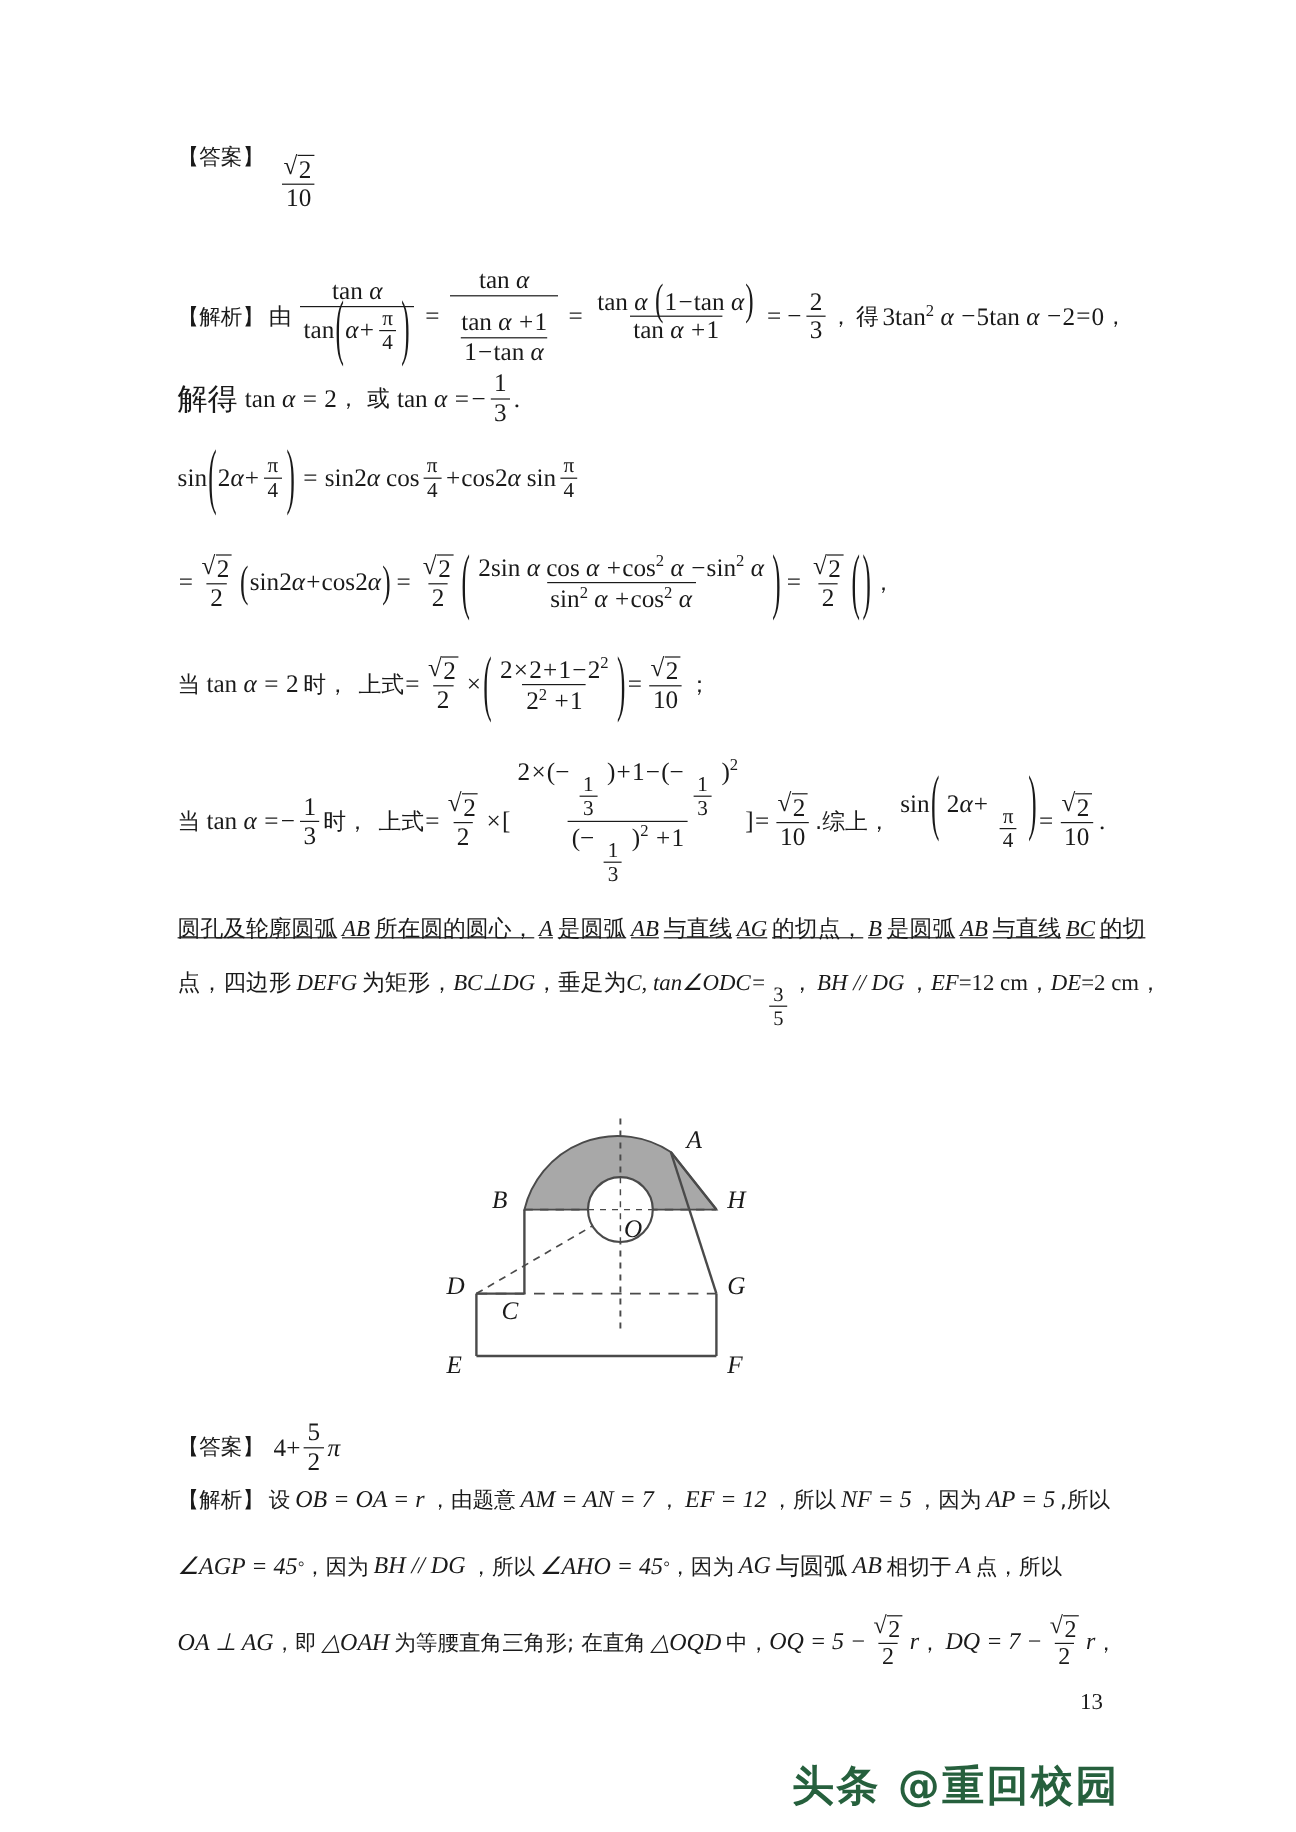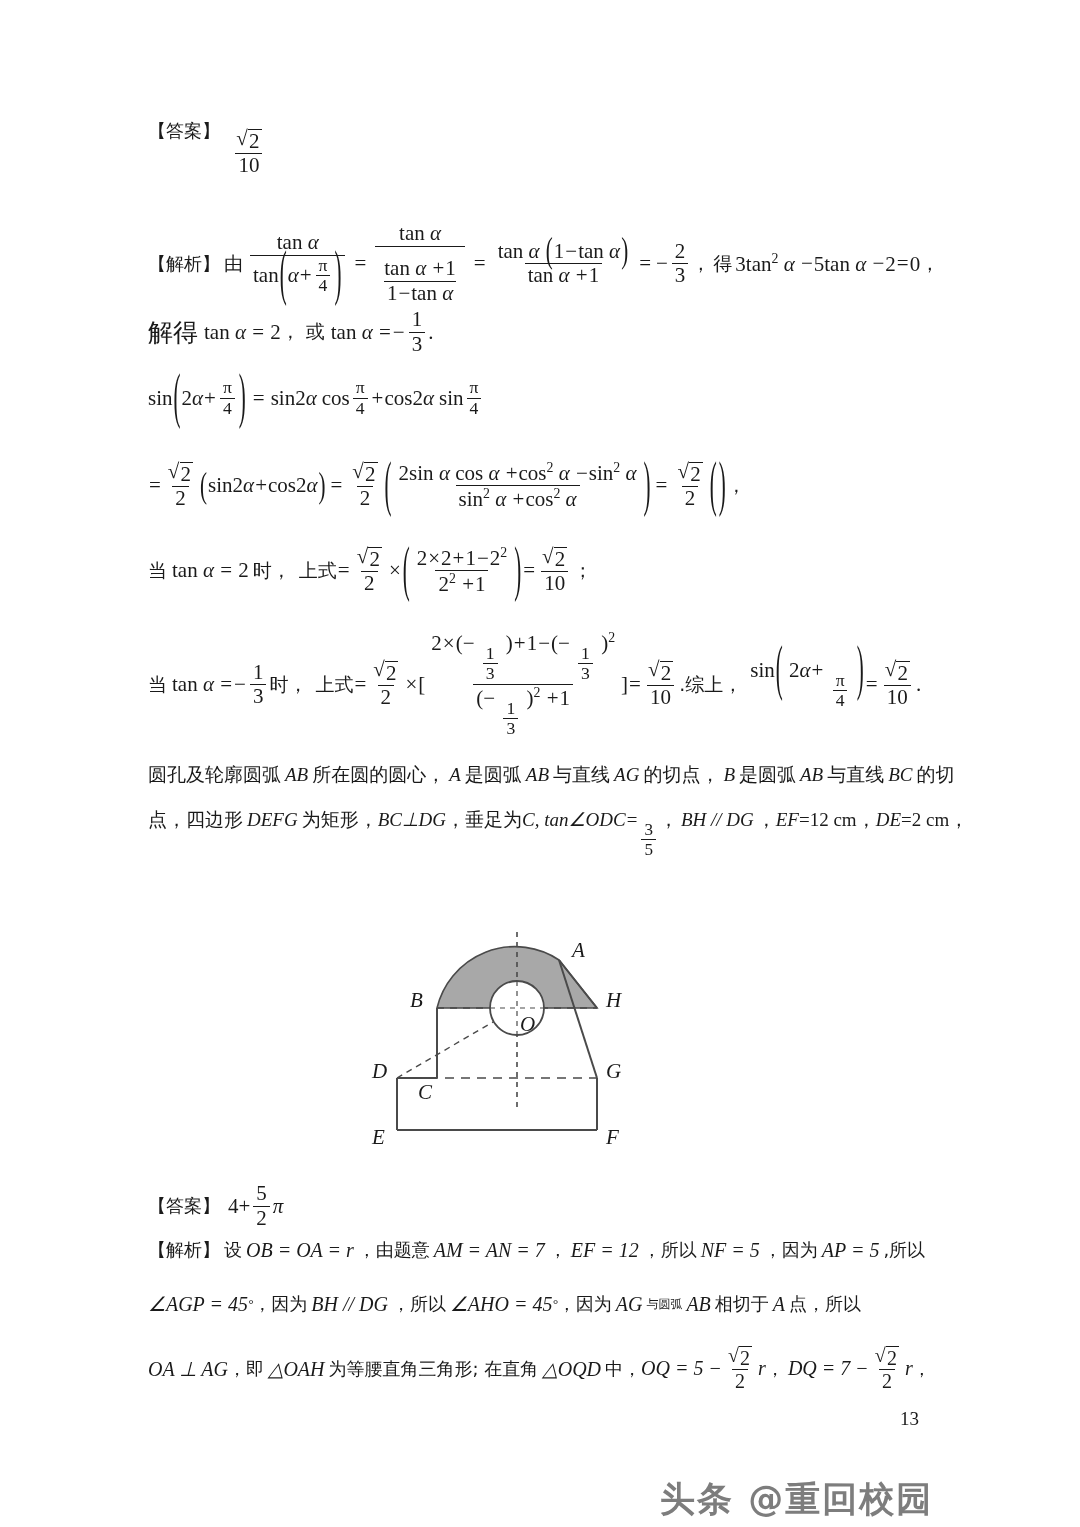--- a/index.html
+++ b/index.html
@@ -93,24 +93,23 @@
     font-size: 19px;
     font-family: "Liberation Serif", serif;
   }
   #watermark {
     position: absolute;
     left: 660px;
     top: 1465px;
     font-size: 35px;
     font-weight: bold;
     font-family: "DejaVu Sans", "Liberation Sans", sans-serif;
-    color: #737373;
+    color: #14532d;
     letter-spacing: 2px;
     opacity: 0.92;
-    margin-top: 11px;
   }
   .blank-line {
     display: inline-block;
     border-bottom: 1.4px solid #1a1a1a;
     width: 86px;
     height: 0.95em;
     vertical-align: -2px;
   }
 </style>
 </head>
@@ -359,21 +358,21 @@
       <span class="op">=</span>
       <span class="frac">
         <span class="num"><span class="sqrt"><span class="rad mn">2</span></span></span>
         <span class="den mn">10</span>
       </span>
       <span class="mn">.</span>
     </span>
   </div>
 
   <div class="para p20" style="left:120px; top:752px; width:880px;">
-    <div style="white-space:nowrap; padding-left:28px;">
+    <div style="white-space:nowrap; padding-left:28px;text-decoration:underline;">
       <span class="cjk">圆孔及轮廓圆弧</span><span class="mi" style="margin:0 4px;">AB</span><span class="cjk">所在圆的圆心，</span><span class="mi" style="margin:0 4px;">A</span><span class="cjk">是圆弧</span><span class="mi" style="margin:0 4px;">AB</span><span class="cjk">与直线</span><span class="mi" style="margin:0 4px;">AG</span><span class="cjk">的切点，</span><span class="mi" style="margin:0 4px;">B</span><span class="cjk">是圆弧</span><span class="mi" style="margin:0 4px;">AB</span><span class="cjk">与直线</span><span class="mi" style="margin:0 4px;">BC</span><span class="cjk">的切</span>
     </div>
     <div style="white-space:nowrap; padding-left:28px;">
       <span class="cjk">点，四边形</span><span class="mi" style="margin:0 4px;">DEFG</span><span class="cjk">为矩形，</span><span class="mi">BC⊥DG</span><span class="cjk">，垂足为</span><span class="mi">C</span><span class="mi">, tan∠ODC=</span><span class="frac" style="font-size:0.9em;">
           <span class="num mn">3</span>
           <span class="den mn">5</span>
         </span><span class="cjk">，</span><span class="mi" style="margin:0 3px;">BH // DG</span><span class="cjk">，</span><span class="mi">EF</span><span class="mn">=12 cm</span><span class="cjk">，</span><span class="mi">DE</span><span class="mn">=2 cm</span><span class="cjk">，</span>
     </div>
   </div>
 
@@ -453,21 +452,21 @@
     <span class="mrow">
       <span class="mi">∠AGP = 45</span>
         <span class="supi">°</span>
       <span class="cjk" style="font-size:18px;">，因为</span>
       <span class="mi" style="margin:0 4px;">BH // DG</span>
       <span class="cjk" style="font-size:18px;">，所以</span>
       <span class="mi" style="margin-left:4px;">∠AHO = 45</span>
         <span class="supi">°</span>
       <span class="cjk" style="font-size:18px;">，因为</span>
       <span class="mi" style="margin:0 4px;">AG</span>
-      <span class="cjk" style="font-size:12px;">与圆弧</span>
+      <span class="cjk" style="font-size:20px;">与圆弧</span>
       <span class="mi" style="margin:0 4px;">AB</span>
       <span class="cjk" style="font-size:18px;">相切于</span>
       <span class="mi" style="margin:0 4px;">A</span>
       <span class="cjk" style="font-size:18px;">点，所以</span>
     </span>
   </div>
 
   <div class="blk" style="left:148px; top:1345px; font-size:20px;">
     <span class="mrow">
       <span class="mi">OA ⊥ AG</span>

